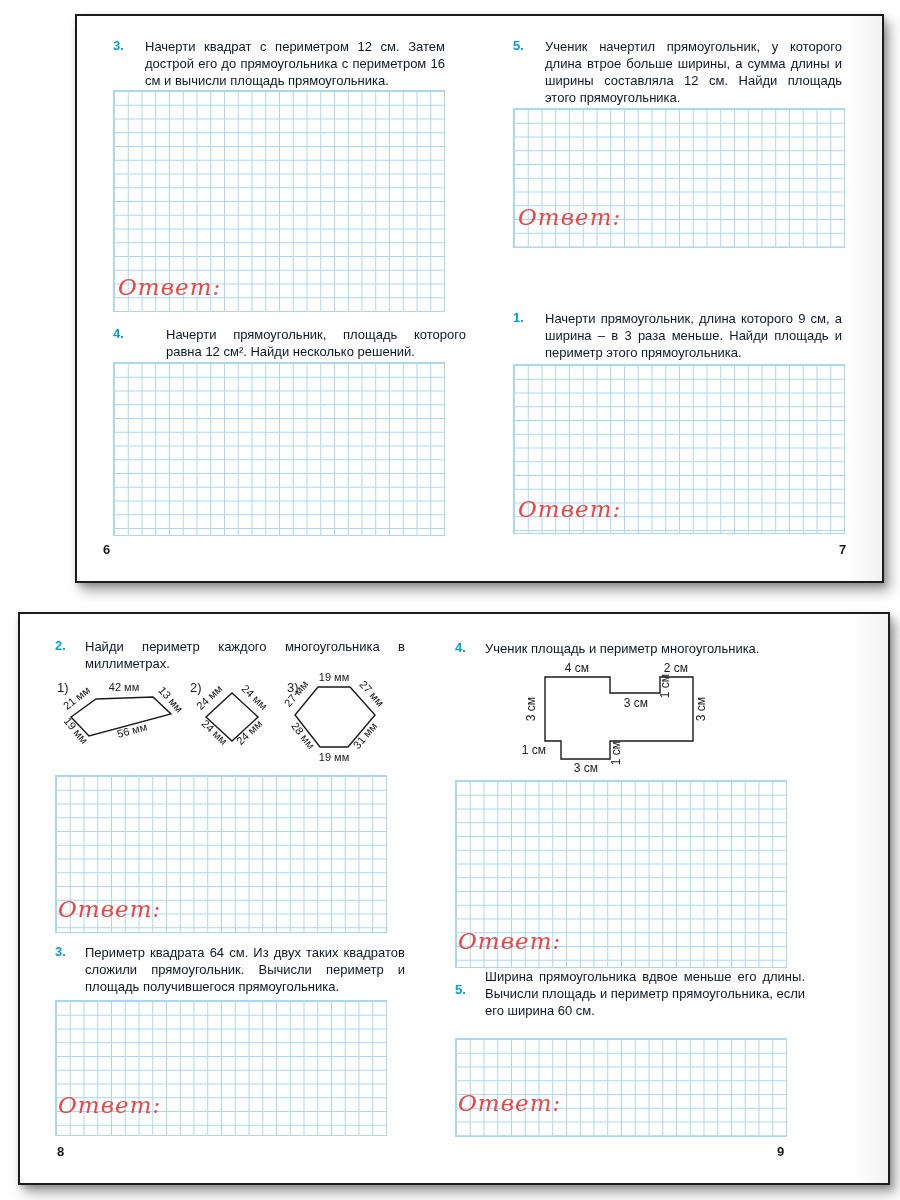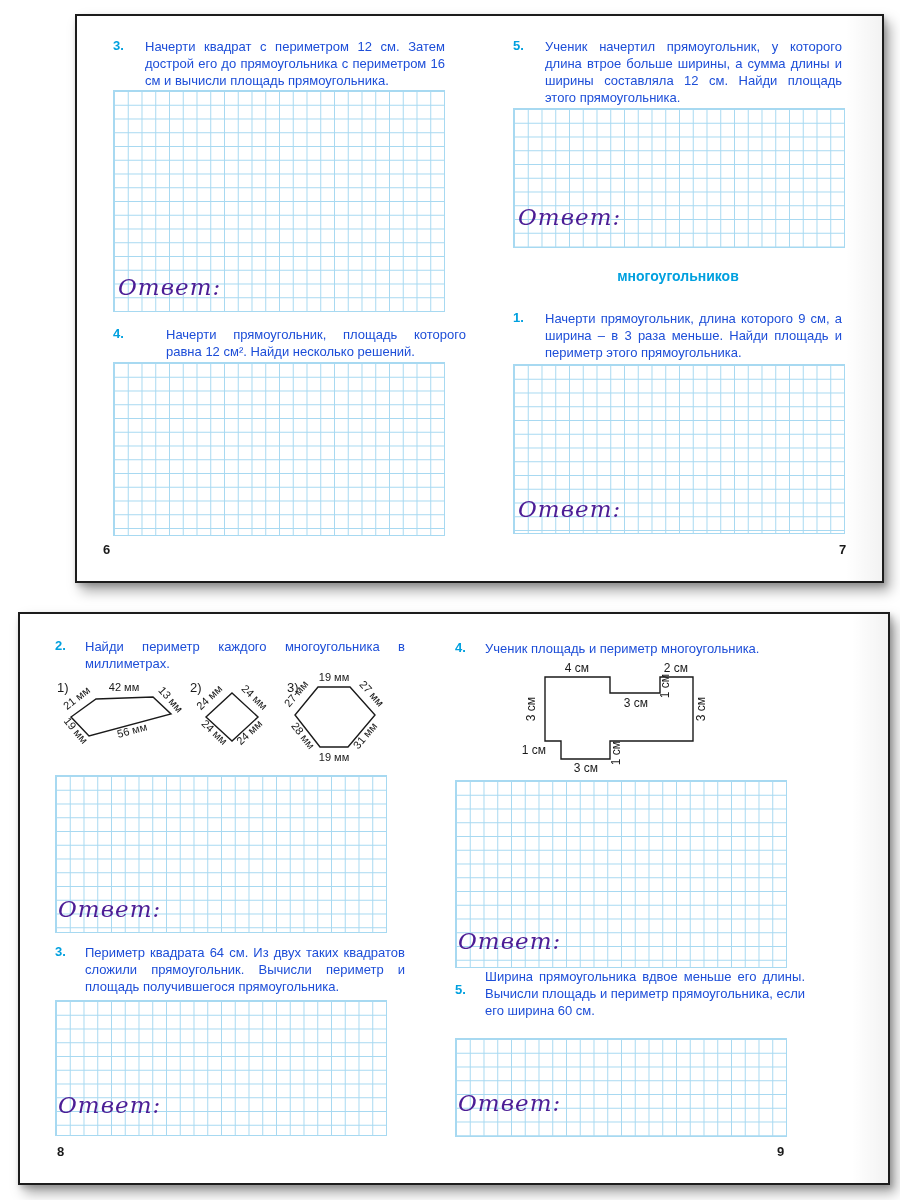--- a/index.html
+++ b/index.html
@@ -4,27 +4,27 @@
 <style>
   html,body{margin:0;padding:0;background:#ffffff;}
   body{width:900px;height:1200px;position:relative;font-family:"Liberation Sans",sans-serif;color:#1a1a1a;}
   .card{position:absolute;background:#ffffff;border:2px solid #1c1c1c;
         box-shadow:6px 8px 12px rgba(0,0,0,0.35),2px 3px 5px rgba(0,0,0,0.18);}
   .card::after{content:"";position:absolute;top:0;right:0;bottom:0;width:36px;
         background:linear-gradient(to right,rgba(0,0,0,0) ,rgba(0,0,0,0.05));pointer-events:none;}
   #card-top{left:75px;top:14px;width:805px;height:565px;}
   #card-bottom{left:18px;top:612px;width:868px;height:569px;}
   .prob-num{position:absolute;font-size:13px;font-weight:bold;color:#00a0df;}
-  .prob-text{position:absolute;font-size:13px;line-height:17px;text-align:justify;color:#1d4ed8;}
+  .prob-text{position:absolute;font-size:13px;line-height:17px;text-align:justify;color:#0f172a;}
   .grid{position:absolute;border:1px solid #a7d9f1;
         background-image:linear-gradient(to right,#a7d9f1 1px,transparent 1px),
                          linear-gradient(to bottom,#a7d9f1 1px,transparent 1px);
         background-size:13.75px 13.75px;}
   .answer{position:absolute;font-family:"DejaVu Serif",serif;font-style:italic;
-          font-size:23px;color:#4c1d95;letter-spacing:1px;}
+          font-size:23px;color:#ef4444;letter-spacing:1px;}
   .pagenum{position:absolute;font-size:13px;font-weight:bold;color:#1a1a1a;}
   .heading{position:absolute;font-size:14px;font-weight:bold;color:#00a0df;
            text-align:center;line-height:16px;}
   svg{position:absolute;overflow:visible;}
   svg text{font-family:"Liberation Sans",sans-serif;font-size:11px;fill:#1a1a1a;text-anchor:middle;}
   svg text.fign{font-size:13px;text-anchor:start;}
   svg text.dim9{font-size:12px;}
   svg .shape{fill:none;stroke:#1a1a1a;stroke-width:1.4;}
 </style>
 </head>
@@ -41,21 +41,20 @@
   <div class="prob-text" style="left:68px;top:310px;width:300px;margin-left:21px;">Начерти прямоугольник, площадь которого равна 12 см². Найди несколько решений.</div>
   <div class="grid" style="left:36px;top:346px;width:330px;height:172px;"></div>
   <span class="pagenum" style="left:26px;top:526px;">6</span>
 
   <span class="prob-num" style="left:436px;top:22px;">5.</span>
   <div class="prob-text" style="left:468px;top:22px;width:297px;">Ученик начертил прямоугольник, у которого длина втрое больше ширины, а сумма длины и ширины составляла 12 см. Найди площадь этого прямоугольника.</div>
   <div class="grid" style="left:436px;top:92px;width:330px;height:138px;"></div>
   <div class="answer" style="left:441px;top:188px;">Ответ:</div>
 
   <div class="heading" style="left:436px;top:252px;width:330px;">
-    <div>многоугольников</div>
   </div>
 
   <span class="prob-num" style="left:436px;top:294px;">1.</span>
   <div class="prob-text" style="left:468px;top:294px;width:297px;">Начерти прямоугольник, длина которого 9 см, а ширина – в 3 раза меньше. Найди площадь и периметр этого прямоугольника.</div>
   <div class="grid" style="left:436px;top:348px;width:330px;height:168px;"></div>
   <div class="answer" style="left:441px;top:480px;">Ответ:</div>
   <span class="pagenum" style="left:762px;top:526px;">7</span>
 </div>
 
 <div class="card" id="card-bottom">

